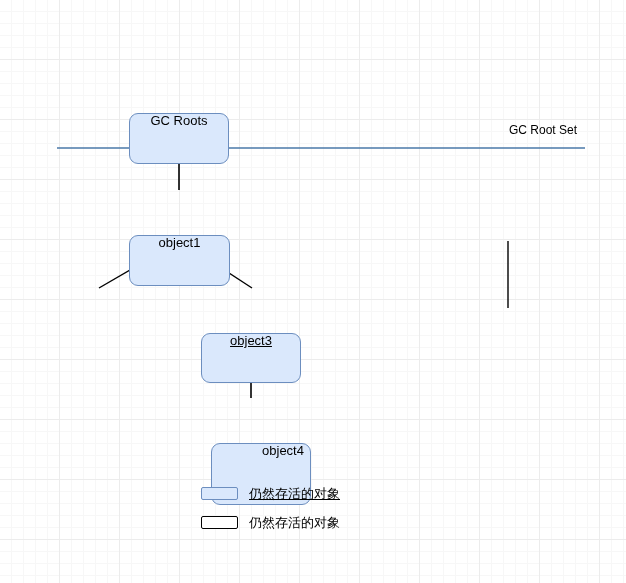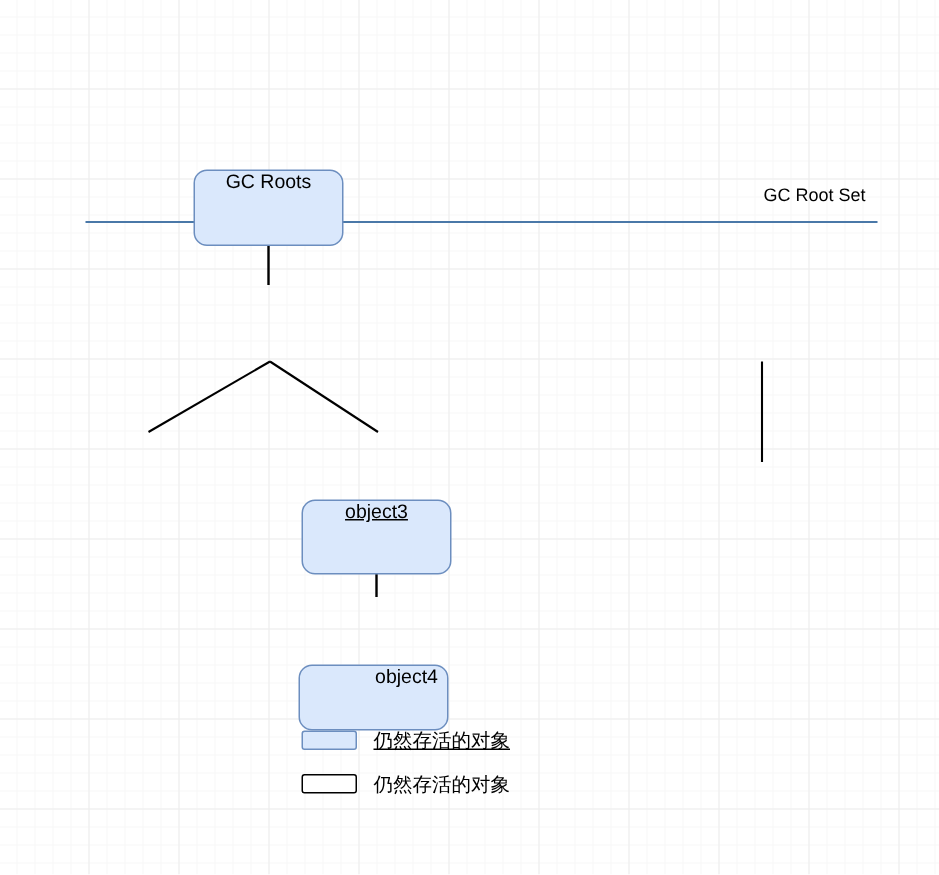--- a/index.html
+++ b/index.html
@@ -94,27 +94,30 @@
     <line x1="508" y1="241" x2="508" y2="308" stroke="#000000" stroke-width="1.4"></line>
     <line x1="57" y1="148" x2="585" y2="148" stroke="#4a78a8" stroke-width="1.4"></line>
   </svg>
 
   <div class="free-label" style="left:509px; top:124px;">GC Root Set</div>
 
   <div class="node alive" style="left:129px; top:68px; width:100px; height:51px;">
     <span>GC Roots</span>
   </div>
 
+  <div class="node alive" style="left:129px; top:190px; width:101px; height:51px;">
+    <span>object1</span>
+  </div>
 
 
   <div class="node alive" style="left:201px; top:288px; width:100px; height:50px;text-decoration:underline;">
     <span>object3</span>
   </div>
 
-  <div class="node alive" style="left:199px; top:398px; width:100px; height:44px;padding-left:44px;">
+  <div class="node alive" style="left:211px; top:398px; width:100px; height:62px;padding-left:44px;">
     <span>object4</span>
   </div>
 
 
 
   <div class="legend-swatch alive" style="left:201px; top:487px;"></div>
   <div class="legend-text" style="left:249px; top:487px;text-decoration:underline;">仍然存活的对象</div>
 
   <div class="legend-swatch garbage" style="left:201px; top:516px;"></div>
   <div class="legend-text" style="left:249px; top:516px;">仍然存活的对象</div>

